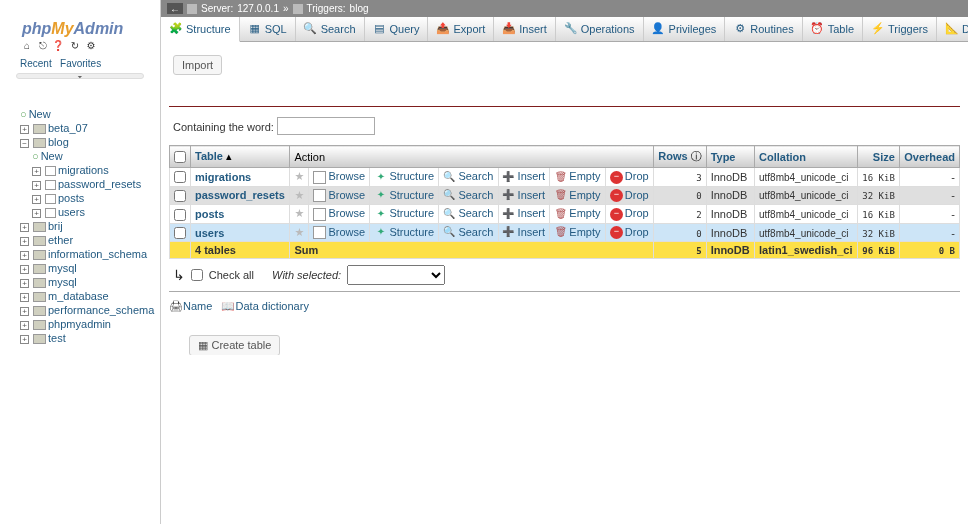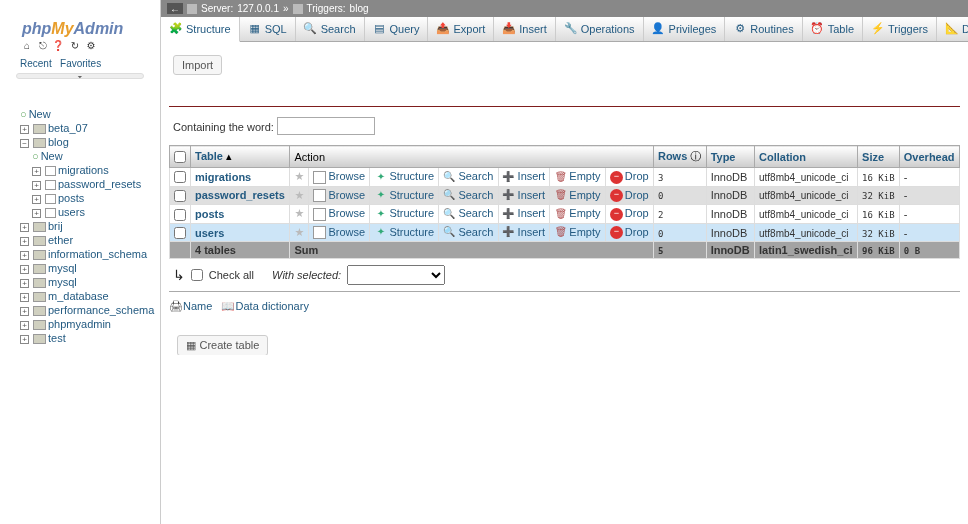--- a/index.html
+++ b/index.html
@@ -49,42 +49,42 @@
 
 .tbl { width: 100%; border-collapse: collapse; font-size: 11px; }
 .tbl th { text-align: left; background: linear-gradient(#fff,#ccc); border: 1px solid #aaa; padding: 3px 4px; color: #000; font-weight: normal; }
 .tbl th a { color: #235a81; font-weight: bold; }
 .tbl td { padding: 2px 4px; border: 1px solid #ddd; }
 .tbl tr.odd td { background: #fff; }
 .tbl tr.even td { background: #dfdfdf; }
 .tbl tr.hover td { background: #cde5f7; }
 .tbl .link { color: #235a81; }
 .tbl .bold { font-weight: bold; }
-.tbl .num { }
+.tbl .num { text-align: right; }
 .star { color: #bbb; cursor: pointer; }
 .aicon { display: inline-block; width: 13px; height: 13px; vertical-align: middle; margin-right: 2px; text-align: center; font-size: 10px; }
 .ai-browse { background: #fff; border: 1px solid #999; }
 .ai-struct { color: #3a7; }
 .ai-search { color: #888; }
 .ai-insert { color: #38d; }
 .ai-empty { color: #a44; }
 .ai-drop { background: #d33; color: #fff; border-radius: 50%; line-height: 11px; font-size: 9px; }
 .action { font-size: 11px; }
 
-.sumrow td { font-weight: bold; background: #a3a3a3; }
+.sumrow td { font-weight: bold; background: #fde047; }
 
 .below { display: flex; align-items: center; gap: 6px; padding: 6px 4px; font-size: 11px; border-bottom: 1px solid #aaa; margin-bottom: 6px; }
 .below select { height: 20px; width: 98px; font-size: 11px; }
 .arrow-up { font-size: 14px; color: #222; }
 
 .printrow { padding: 2px 0 8px 0; font-size: 11px; }
 .printrow .picon { display:inline-block; width:12px; height:12px; margin-right: 2px; }
 
 .create-table { margin-top: 6px; }
-.ct-legend { display: inline-block; background: #f6f6f6; border: 1px solid #ccc; border-radius: 3px; padding: 3px 8px; font-size: 11px; color: #555; position: relative; top: 9px; left: 8px; z-index: 1; }
+.ct-legend { display: inline-block; background: #f6f6f6; border: 1px solid #ccc; border-radius: 3px; padding: 3px 8px; font-size: 11px; color: #555; position: relative; top: 9px; left: 20px; z-index: 1; }
 .ct-body { border-top: 1px solid #ddd; padding: 14px 4px 8px 4px; }
 .ct-body input { height: 18px; border: 1px solid #aaa; padding: 0 3px; }
 .ct-name { width: 130px; }
 .ct-cols { width: 30px; }
 .graybar { margin-top: 10px; background: #e8e8e8; border: 1px solid #ccc; height: 30px; border-radius: 2px; }
 
 input[type=checkbox] { width: 12px; height: 12px; vertical-align: middle; }
 </style>
 </head>
 <body>

